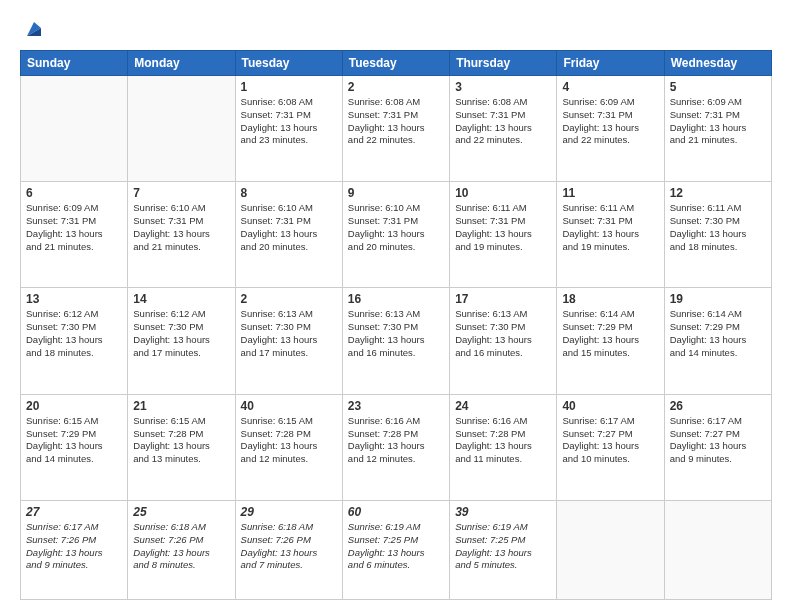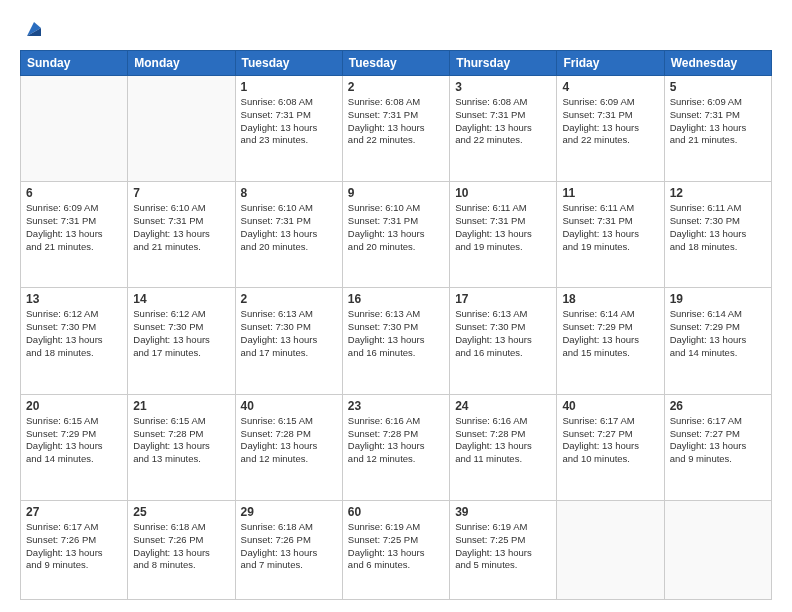--- a/index.html
+++ b/index.html
@@ -95,20 +95,21 @@
     .day-info {
       font-size: 9.5px;
       line-height: 1.35;
       color: #333;
     }
     .empty-cell {
       background: #f9f9f9;
     }
     tr:last-child td {
       height: 82px;
+      font-style: italic;
     }
   </style>
 </head>
 <body>
 
 <div class="page">
   <div class="header">
     <div class="logo">
       <div class="logo-text">
         <span class="logo-general"></span>

